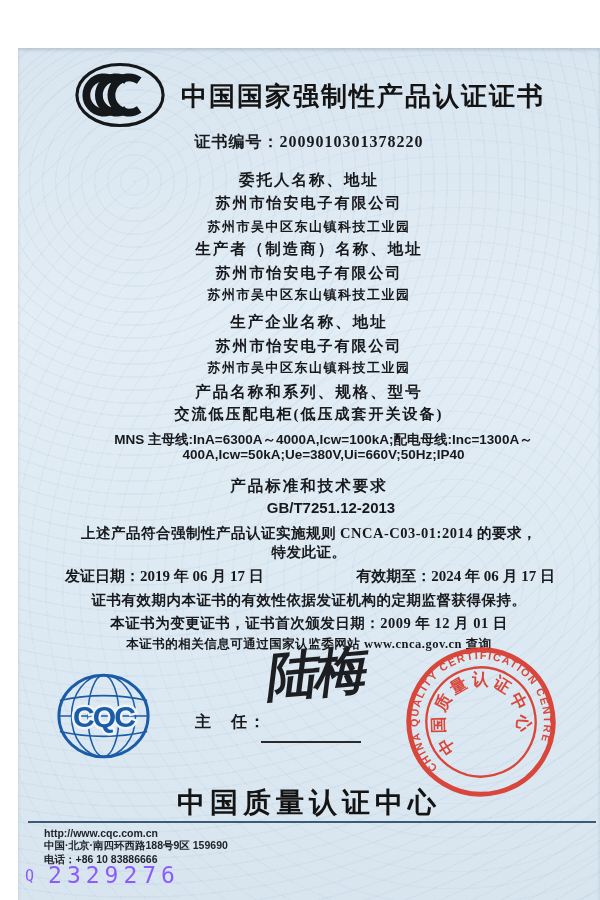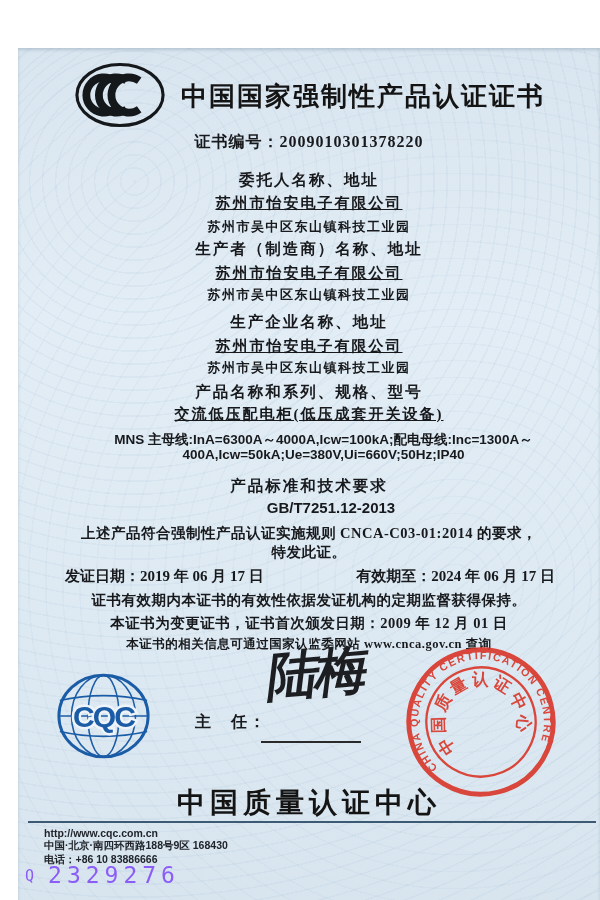--- a/index.html
+++ b/index.html
@@ -18,21 +18,21 @@
     color:#17191c;
   }
   .line { position:absolute; left:0; right:0; text-align:center; white-space:nowrap; font-weight:bold; }
 
   .ccc-logo { position:absolute; left:55px; top:13px; width:94px; height:68px; }
   .title { position:absolute; left:140px; top:31px; width:410px; text-align:center;
     font-size:26px; font-weight:bold; letter-spacing:2px; color:#141414; }
 
   .certno   { top:84px;  font-size:16px; letter-spacing:1px; }
   .sec-label{ font-size:15.5px; letter-spacing:2px; }
-  .sec-name { font-size:15px;  letter-spacing:2px;text-decoration:underline; }
+  .sec-name { font-size:15px;  letter-spacing:2px; }
   .sec-addr { font-size:13px;  letter-spacing:1.5px; }
   .spec     { font-size:13.5px; letter-spacing:0; font-family:"Liberation Sans","DejaVu Sans",sans-serif;padding-left:29px; }
   .std-val  { font-size:15px; font-family:"Liberation Sans","DejaVu Sans",sans-serif;padding-left:44px; }
   .stmt     { font-size:14.5px; letter-spacing:.5px; }
   .dates    { position:absolute; left:0; right:0; display:flex; justify-content:space-between;
               padding:0 45px 0 47px; font-weight:bold; font-size:15px; white-space:nowrap; }
   .info-sm  { font-size:12.5px; letter-spacing:.5px; }
 
   .cqc-logo { position:absolute; left:37px; top:620px; width:97px; height:96px; }
 
@@ -132,21 +132,21 @@
       </text>
       <text font-size="17" font-weight="bold" fill="#d9392c" letter-spacing="3.5">
         <textPath href="#arcIn" startOffset="50%" text-anchor="middle">中国质量认证中心</textPath>
       </text>
     </svg>
 
     <div class="line org-big">中国质量认证中心</div>
     <div class="foot-rule"></div>
     <div class="foot-row">
       <span>http://www.cqc.com.cn</span>
-      <span>中国·北京·南四环西路188号9区  168430</span>
+      <span>中国·北京·南四环西路188号9区  159690</span>
       <span>电话：+86 10 83886666</span>
     </div>
   </div>
 
   <div class="serial">
     <span class="q">Q</span><span class="num">2329276</span>
   </div>
 </div>
 
 </body></html>

